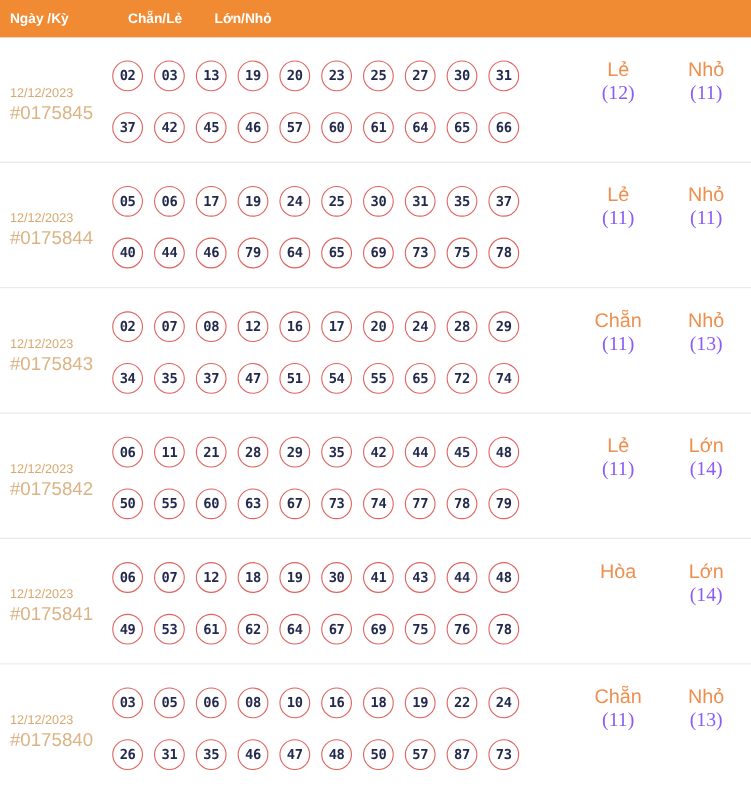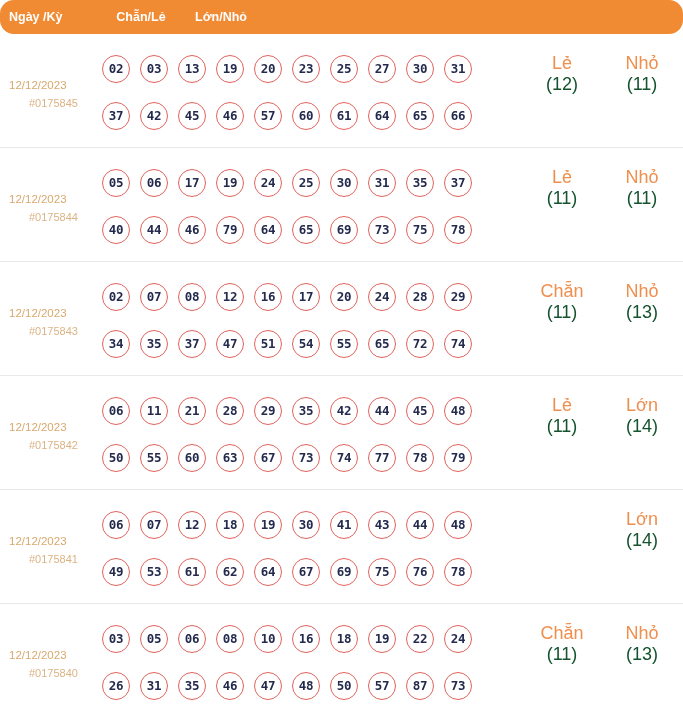--- a/index.html
+++ b/index.html
@@ -18,21 +18,20 @@
   
   .table-header {
     height: 34px;
     background: #f08a33;
     display: flex;
     align-items: center;
     color: #ffffff;
     font-size: 12.5px;
     font-weight: bold;
     position: relative;
-    border-radius: 14px;
   }
   .th-date      { width: 102px; padding-left: 9px; box-sizing: border-box; }
   .th-result    { flex: 1 1 auto; }
   .th-oddeven   { width: 78px; text-align: center; }
   .th-bigsmall  { width: 82px; text-align: center; }
 
   
   .result-row {
     display: flex;
     align-items: flex-start;
@@ -54,24 +53,23 @@
     display: block;
     color: #d8a96f;
     font-size: 11.5px;
     line-height: 18px;
     white-space: nowrap;
     margin-top: 26px;
   }
   .issue-text {
     display: block;
     color: #dbb384;
-    font-size: 11px;
+    font-size: 17px;
     line-height: 18px;
     white-space: nowrap;
-    margin-left: 20px;
   }
 
   .col-result {
     flex: 1 1 auto;
     padding-top: 3px;
   }
   .ball-line {
     display: flex;
     height: 47px;
     align-items: center;
@@ -99,21 +97,21 @@
     text-align: center;
     padding-top: 11px;
     box-sizing: border-box;
     color: #ef8f4e;
     font-size: 18px;
     line-height: 21px;
   }
   .col-oddeven  { width: 78px; }
   .col-bigsmall { width: 82px; }
   .stat-label { display: block; }
-  .stat-count { display: block; color: #14532d; }
+  .stat-count { display: block; color: #8b5cf6; font-family: Liberation Serif, serif; }
   .stat-count:empty { display: none; }
 </style>
 </head>
 <body>
 
 <div class="table-header">
   <div class="th-date">Ngày /Kỳ</div>
   <div class="th-oddeven">Chẵn/Lẻ</div>
   <div class="th-bigsmall">Lớn/Nhỏ</div>
 </div>
@@ -303,20 +301,23 @@
           <div class="ball">61</div>
           <div class="ball">62</div>
           <div class="ball">64</div>
           <div class="ball">67</div>
           <div class="ball">69</div>
           <div class="ball">75</div>
           <div class="ball">76</div>
           <div class="ball">78</div>
         </div>
       </div>
+      <div class="col-oddeven">
+        <span class="stat-label">Hòa</span>
+      </div>
       <div class="col-bigsmall">
         <span class="stat-label">Lớn</span>
         <span class="stat-count">(14)</span>
       </div>
     </div>
     <div class="result-row">
       <div class="col-date">
         <span class="date-text">12/12/2023</span>
         <span class="issue-text">#0175840</span>
       </div>

